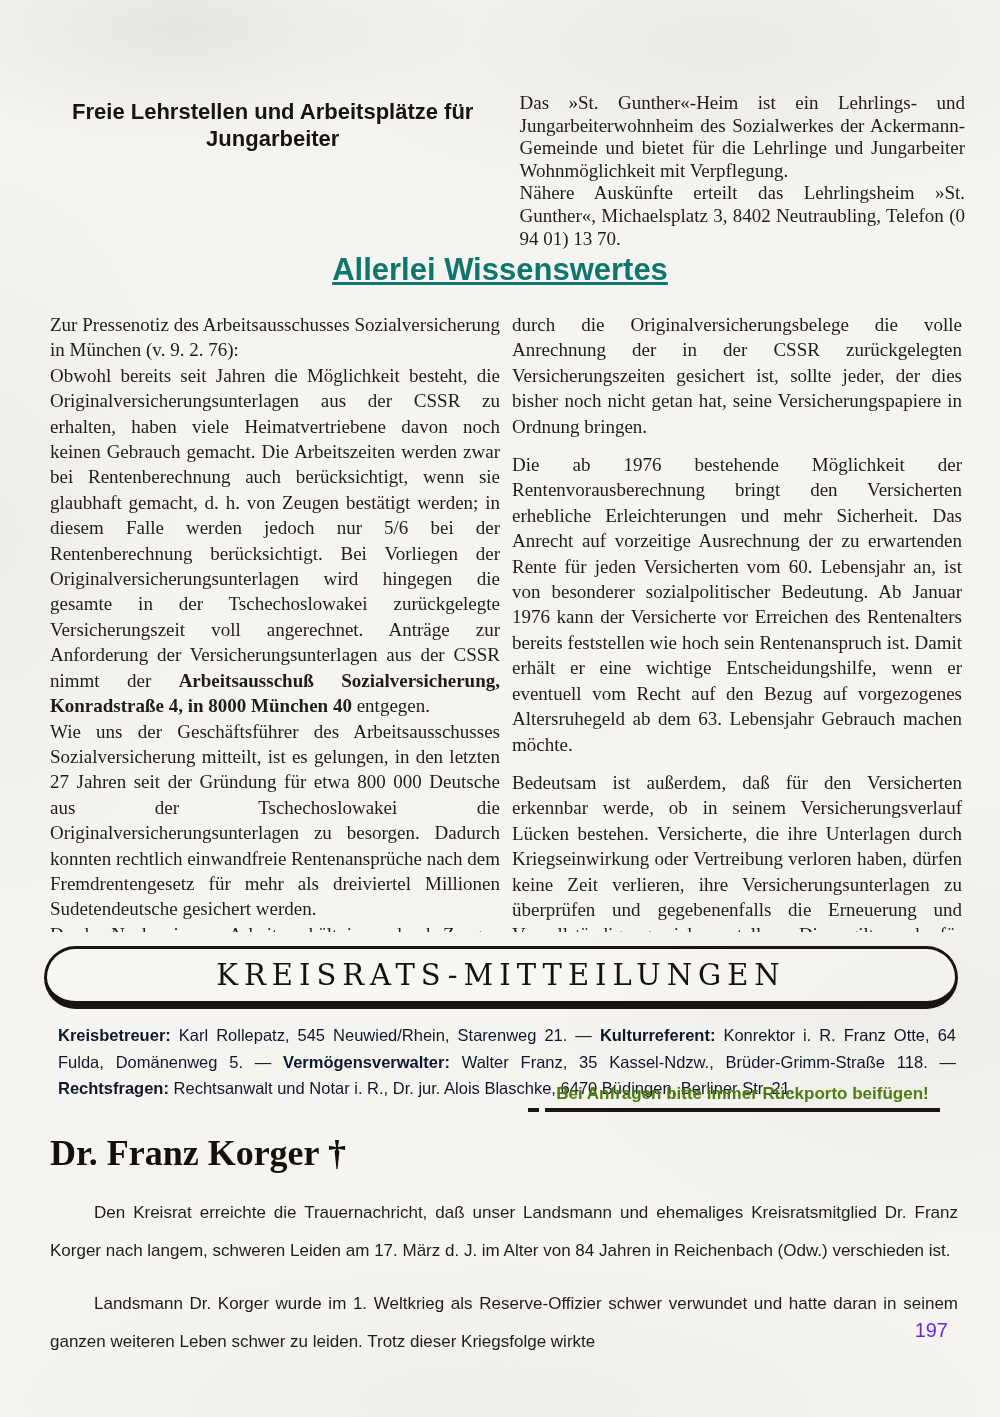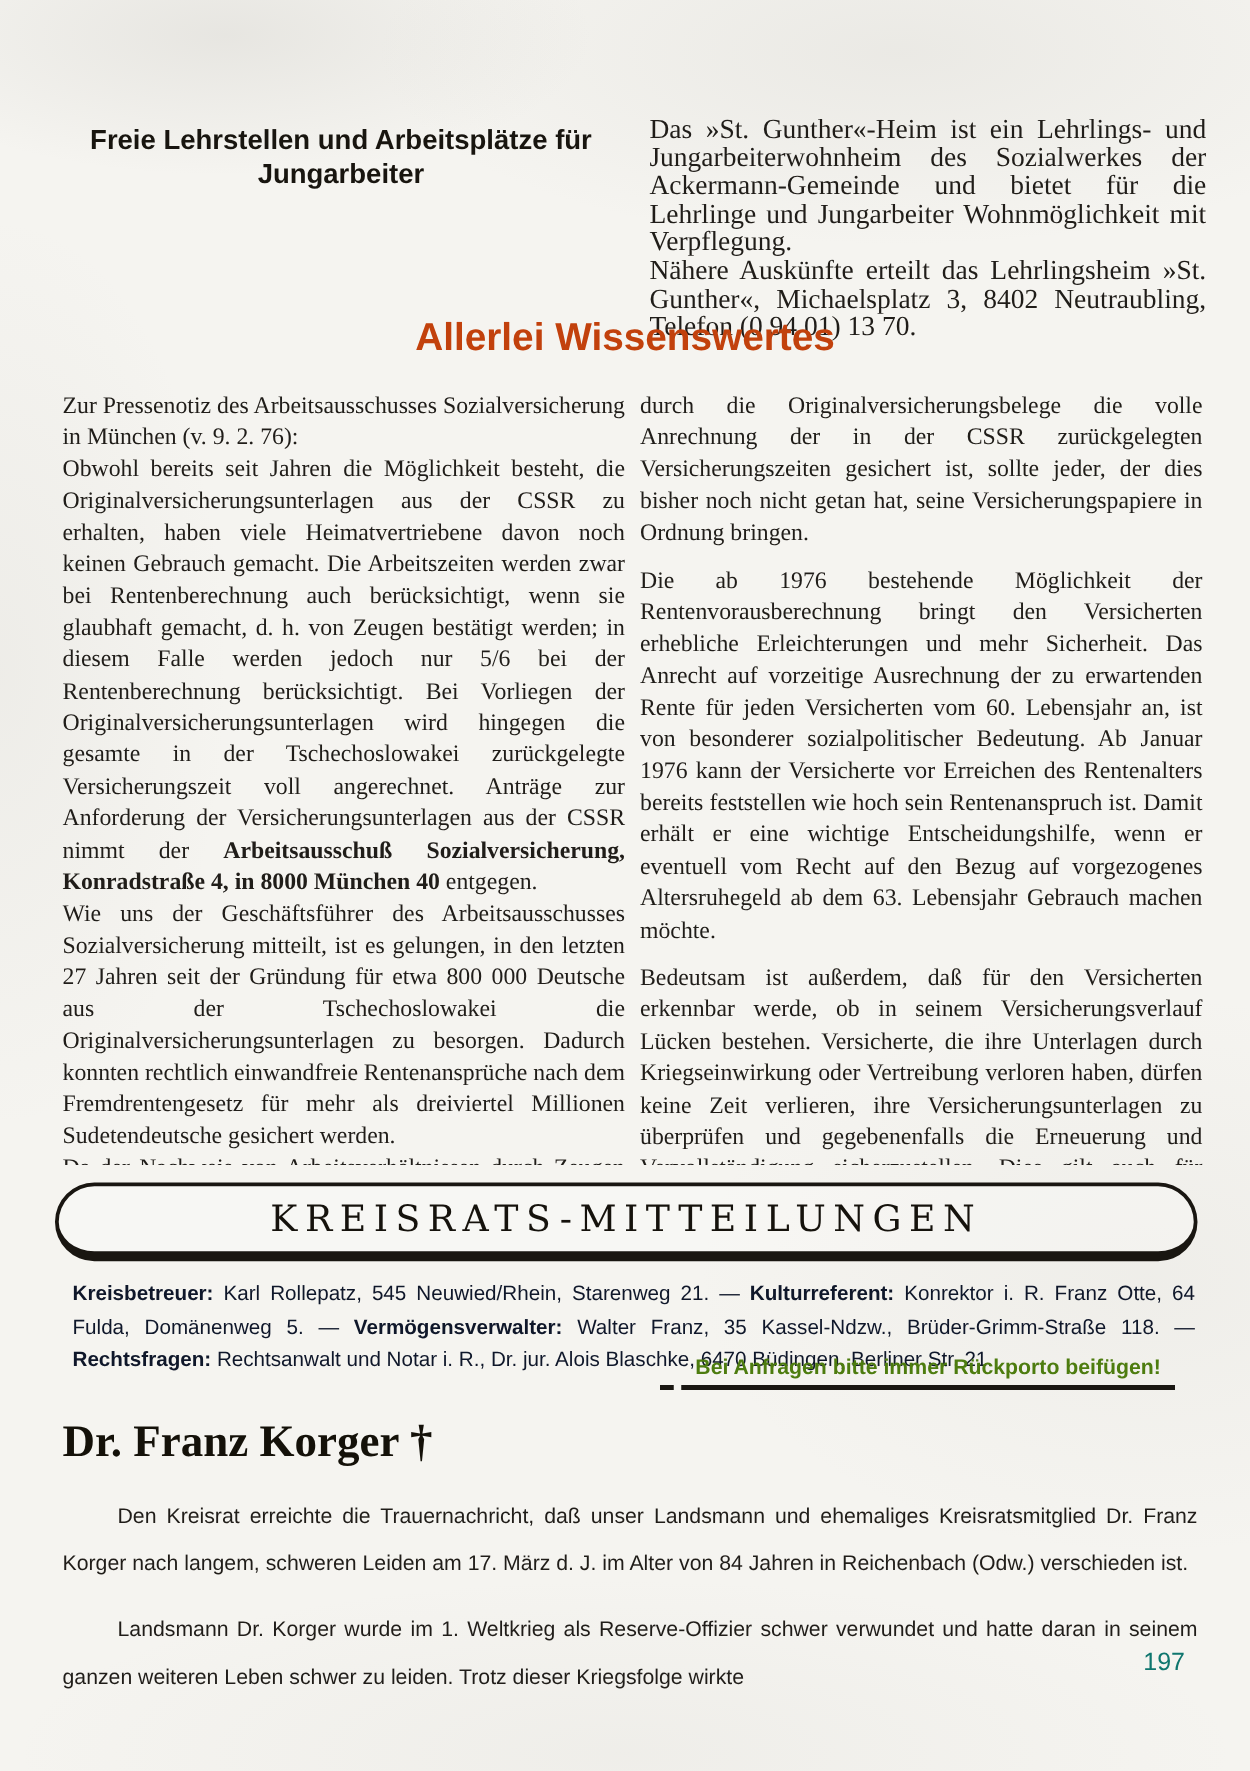--- a/index.html
+++ b/index.html
@@ -17,28 +17,28 @@
       radial-gradient(ellipse 700px 200px at 50% 99%, rgba(185,183,175,.10), transparent 70%);
   }
 
   .top-row { position:absolute; top:92px; left:50px; width:915px; display:flex; gap:24px; }
   .top-col { width:450px; }
   .jobs-heading {
     margin:6px 10px 20px; text-align:center;
     font:bold 22px/27px "Liberation Sans", sans-serif; color:#18150f;
   }
   .jobs-body, .heim-body {
-    margin:0; font-size:22px; line-height:24.5px; text-align:justify;
+    margin:0; font-size:19px; line-height:24.5px; text-align:justify;
     font-family:"Liberation Serif", serif;
   }
   .heim-body { line-height:22.6px; }
 
   .article-title {
     position:absolute; top:252px; left:0; width:100%; margin:0; text-align:center;
-    font:bold 31px/36px "Liberation Sans", sans-serif; color:#c2410c;
+    font:bold 31px/36px "Liberation Sans", sans-serif; color:#0f766e;text-decoration:underline;
   }
 
   .columns {
     position:absolute; top:312px; left:50px; width:915px; height:620px;
     display:flex; gap:12px; overflow:hidden;
   }
   .col { width:450px; font-family:"Liberation Serif", serif;
          font-size:19px; line-height:25.4px; text-align:justify; }
   .col p { margin:0; }
   .col-right p + p { margin-top:13px; }
@@ -66,21 +66,21 @@
   .note-rule { position:relative; margin-top:4px; height:4px; background:#1a1712; }
   .note-rule::before { content:""; position:absolute; left:-17px; top:0; width:11px; height:4px; background:#1a1712; }
 
   .obituary { position:absolute; top:1132px; left:50px; width:908px; }
   .obit-title { margin:0 0 20px; text-align:left;
     font:bold 36px/42px "Liberation Serif", serif; color:#141109; }
   .obit-p { margin:0 0 15px; font-family:Liberation Sans, sans-serif;
     font-size:17px; line-height:38px; text-align:justify; text-indent:44px; }
 
   .page-number { position:absolute; top:1318px; right:52px;
-    font:20px/24px "Liberation Sans", sans-serif; color:#0f766e; }
+    font:20px/24px "Liberation Sans", sans-serif; color:#6d28d9; }
 </style>
 </head>
 <body>
 
 <div class="page">
 
   <div class="top-row">
     <div class="top-col">
       <h2 class="jobs-heading">Freie Lehrstellen und Arbeitsplätze für Jungarbeiter</h2>
     </div>

